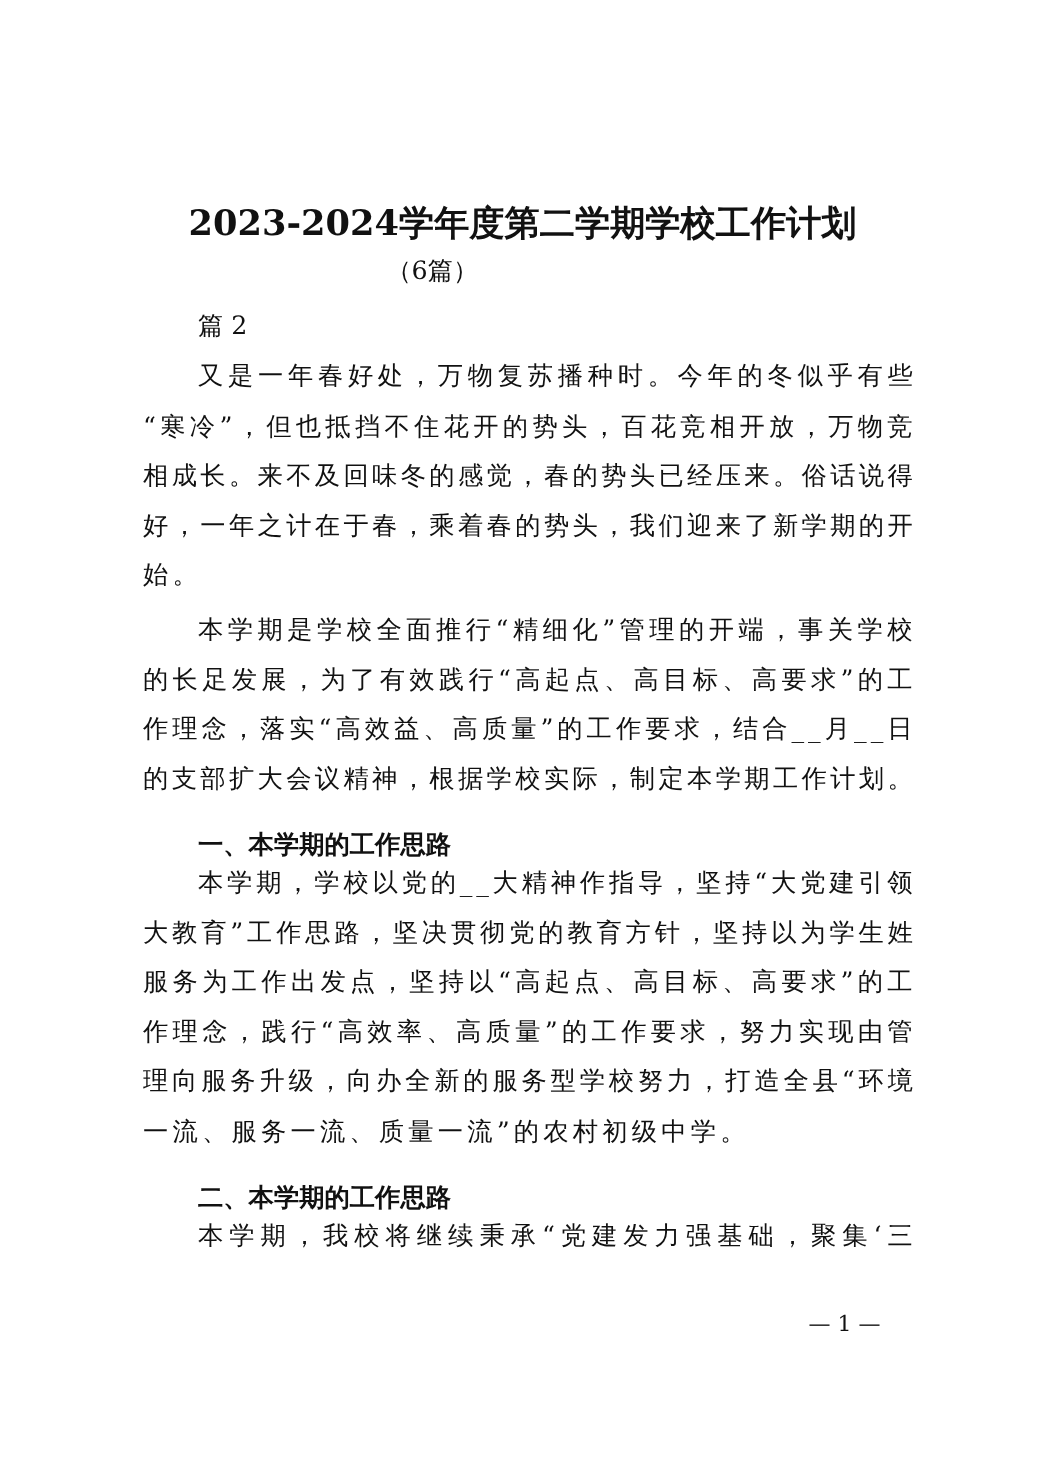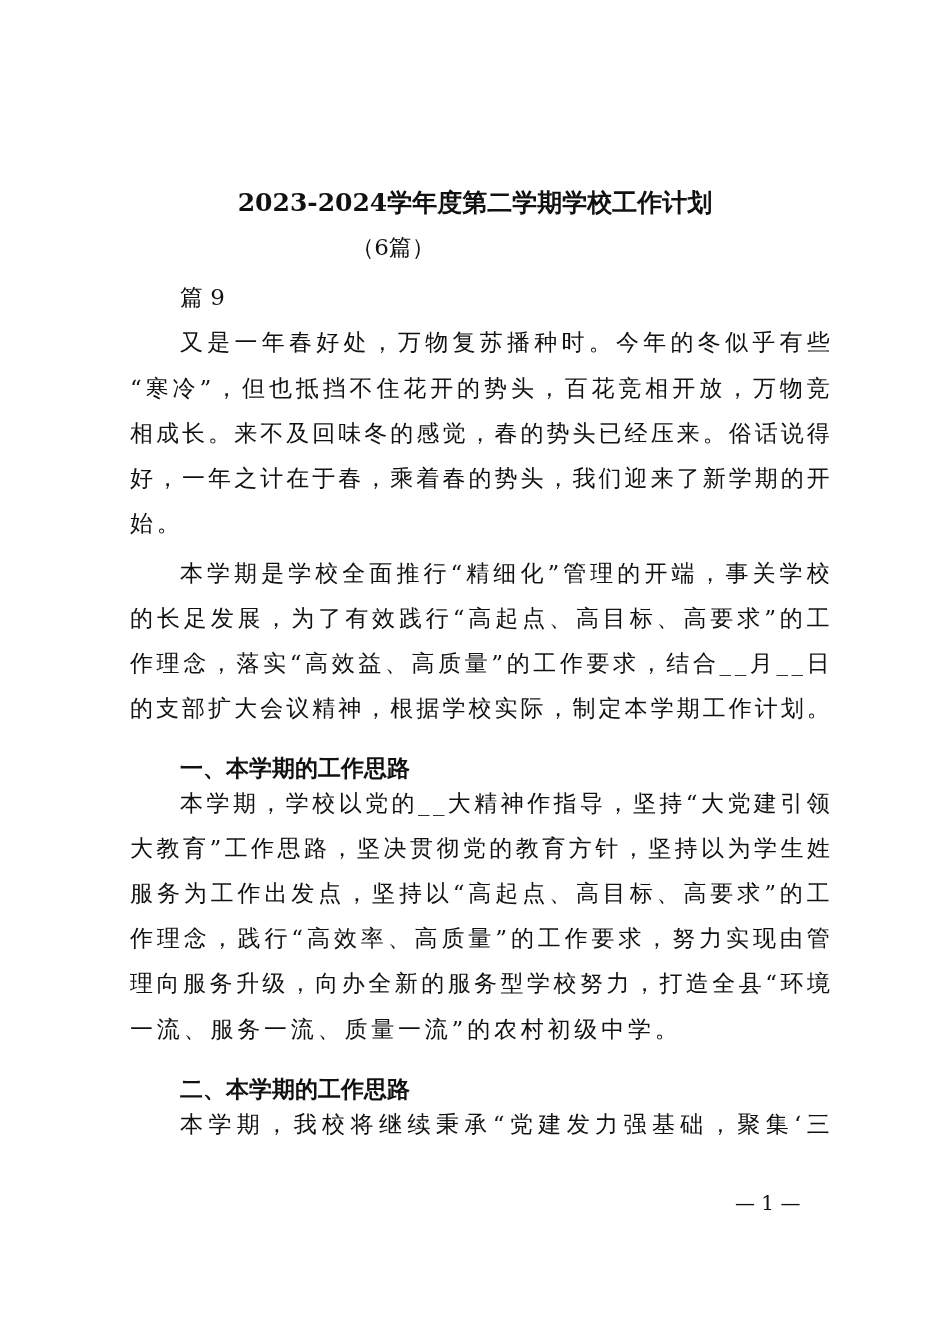--- a/index.html
+++ b/index.html
@@ -1,38 +1,38 @@
 <!DOCTYPE html>
 <html><head>
 <meta charset="utf-8">
 <style>
   html, body { margin: 0; padding: 0; background: #ffffff; }
   body { width: 950px; height: 1344px; position: relative; overflow: hidden;
          font-family: "DejaVu Serif", "Liberation Serif", serif; color: #111; }
   .page { position: absolute; left: 0; top: 0; width: 950px; height: 1344px; background: #fff; }
   .title { position: absolute; left: 0; width: 950px; text-align: center; top: 183px;
-           font-size: 25px; font-weight: bold; letter-spacing: 0px; line-height: 40px; }
+           font-size: 32px; font-weight: bold; letter-spacing: 0px; line-height: 40px; }
   .subtitle { position: absolute; left: 0; width: 786px; text-align: center; top: 227px;
            font-size: 23px; line-height: 40px; }
   .line { position: absolute; left: 130px; width: 700px; font-size: 23px; line-height: 40px;
           white-space: nowrap; letter-spacing: 3.8px; }
   .line.just { text-align: justify; text-align-last: justify; letter-spacing: 0; }
   .indent { left: 180px; width: 650px; }
   .heading { font-family: "DejaVu Sans", "Liberation Sans", sans-serif; font-weight: bold;
              letter-spacing: 0; font-size: 23px; margin-top: 12px; }
   .footer { position: absolute; left: 735px; top: 1188px; font-size: 20px; line-height: 30px; }
 </style>
 </head>
 <body>
 
 <div class="page">
   <div class="title">2023-2024学年度第二学期学校工作计划</div>
   <div class="subtitle">（6篇）</div>
 
-  <div class="line indent" style="top:277px; letter-spacing:0;">篇 9</div>
+  <div class="line indent" style="top:277px; letter-spacing:0;">篇 2</div>
 
   <div class="line just indent" style="top: 322px; display: flex; justify-content: space-between;">
       <span>又</span>
       <span>是</span>
       <span>一</span>
       <span>年</span>
       <span>春</span>
       <span>好</span>
       <span>处</span>
       <span>，</span>

